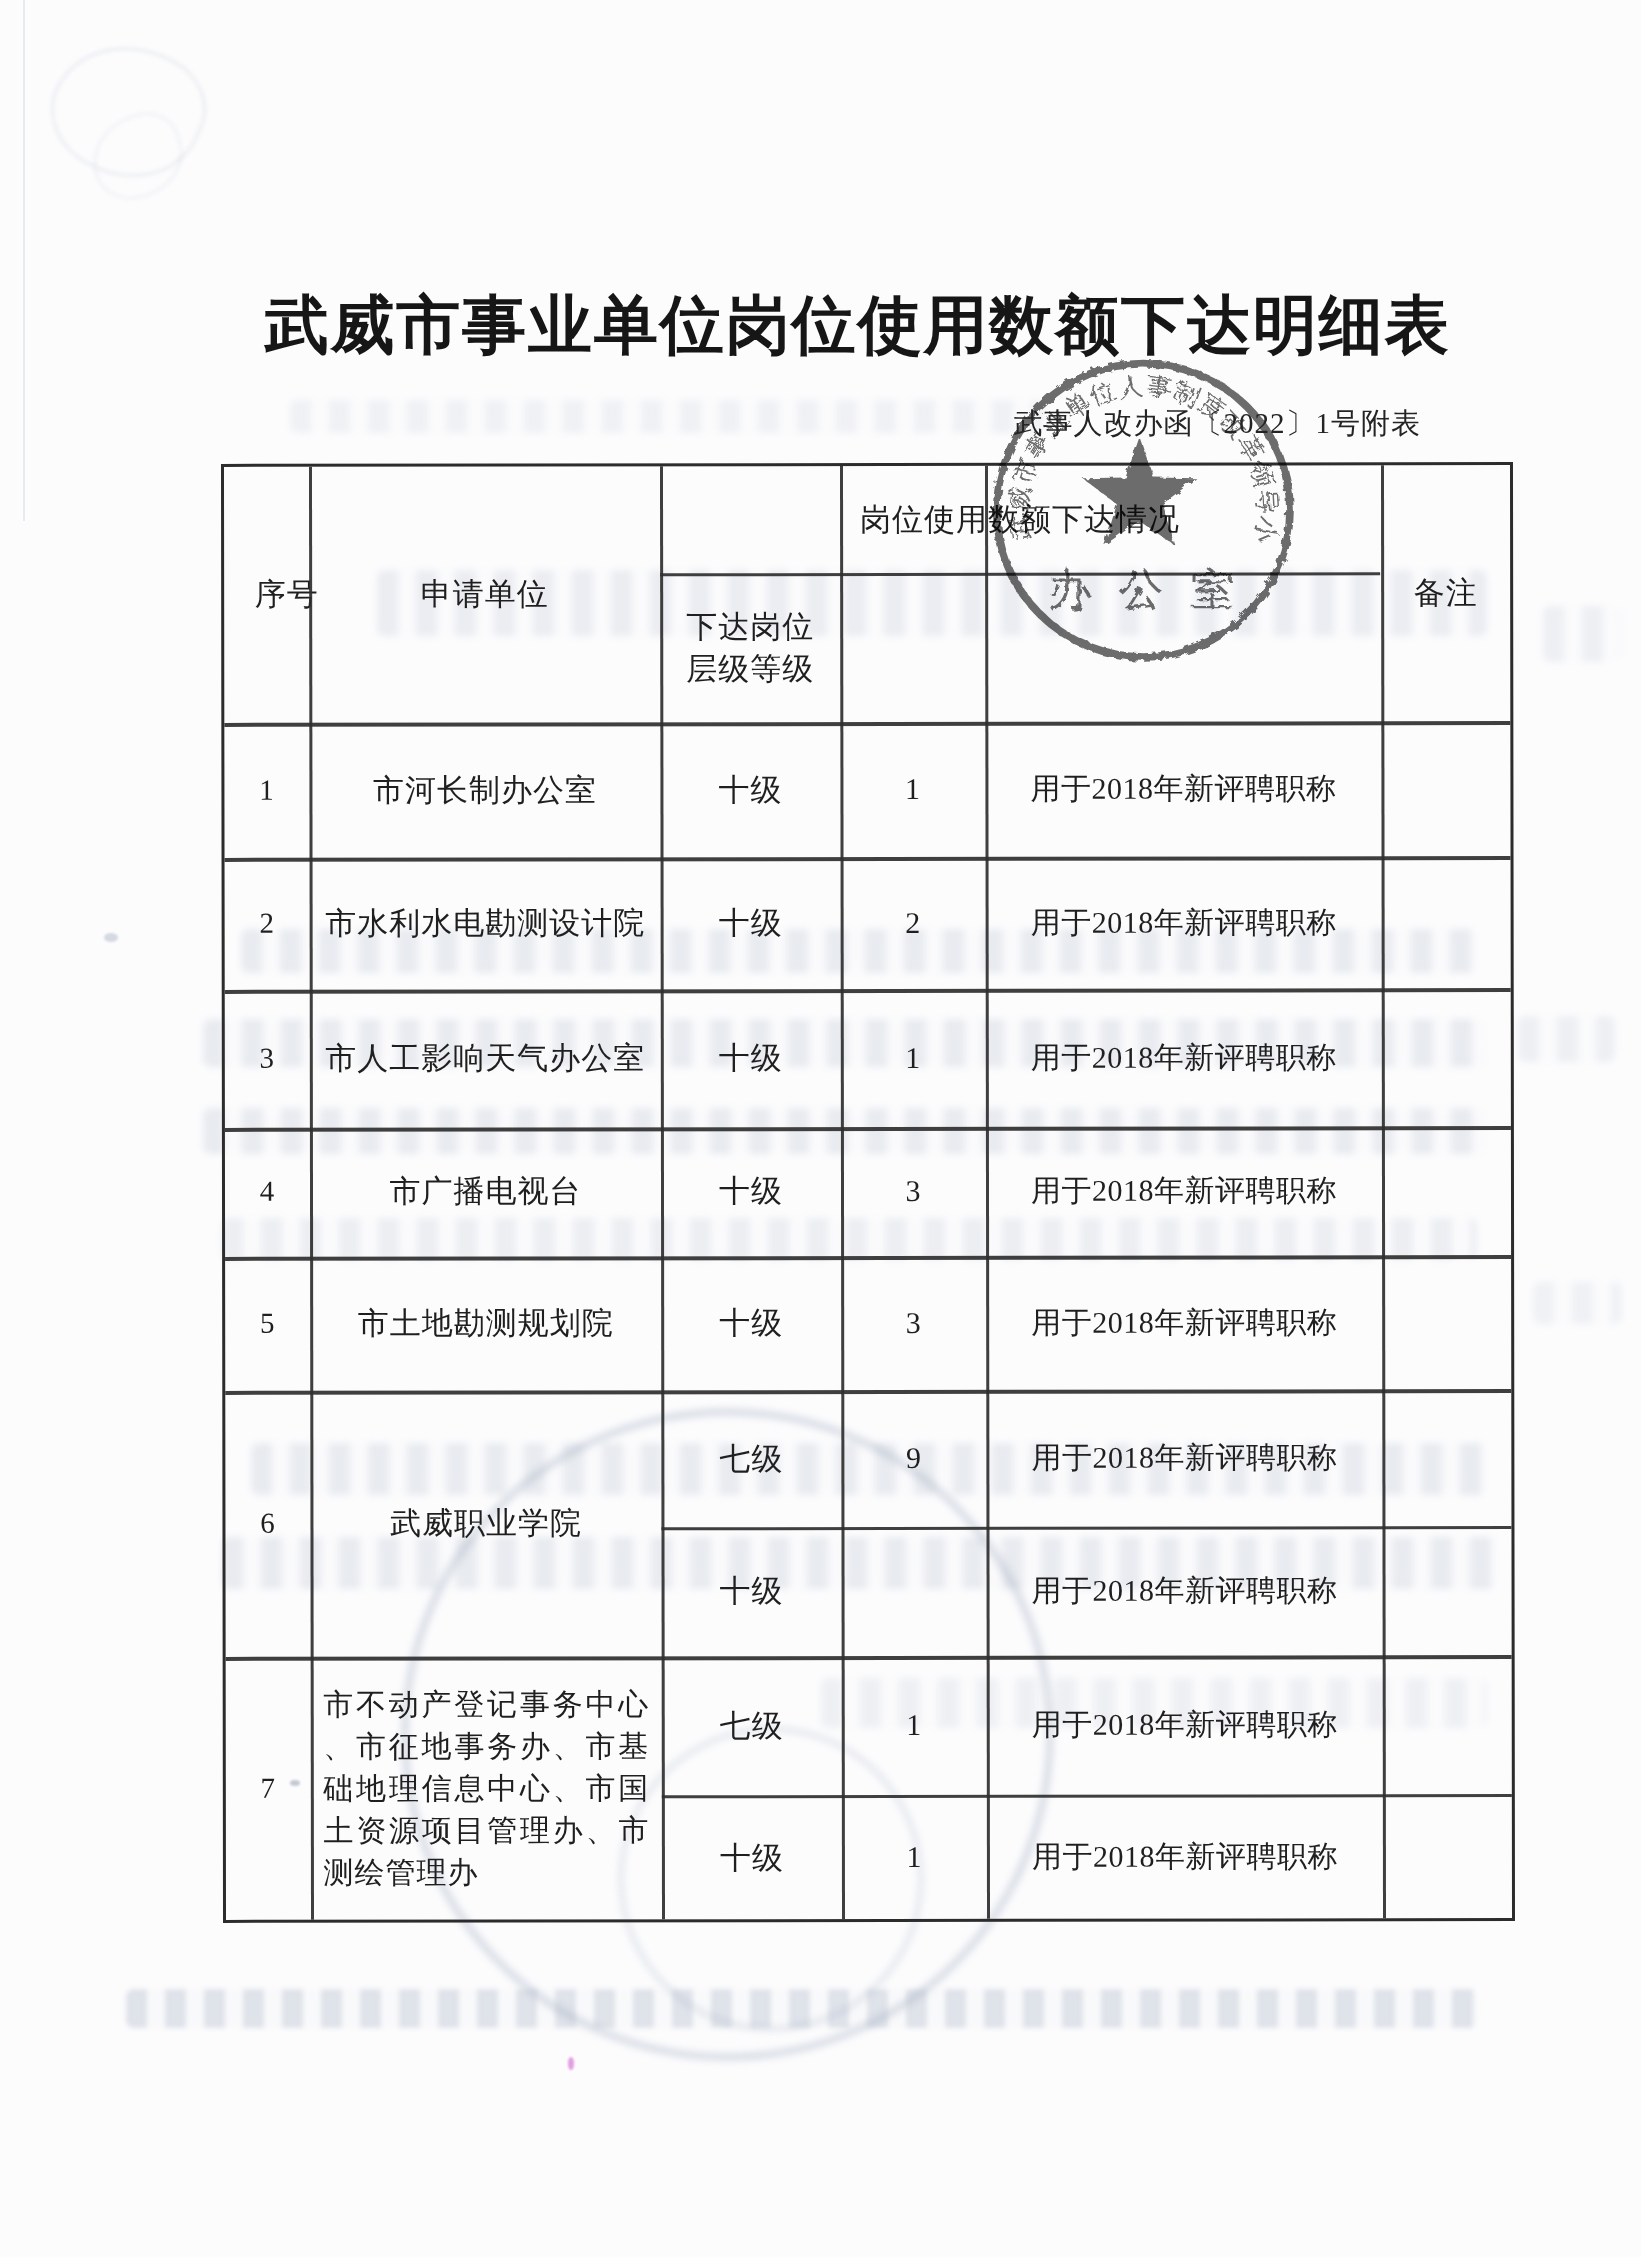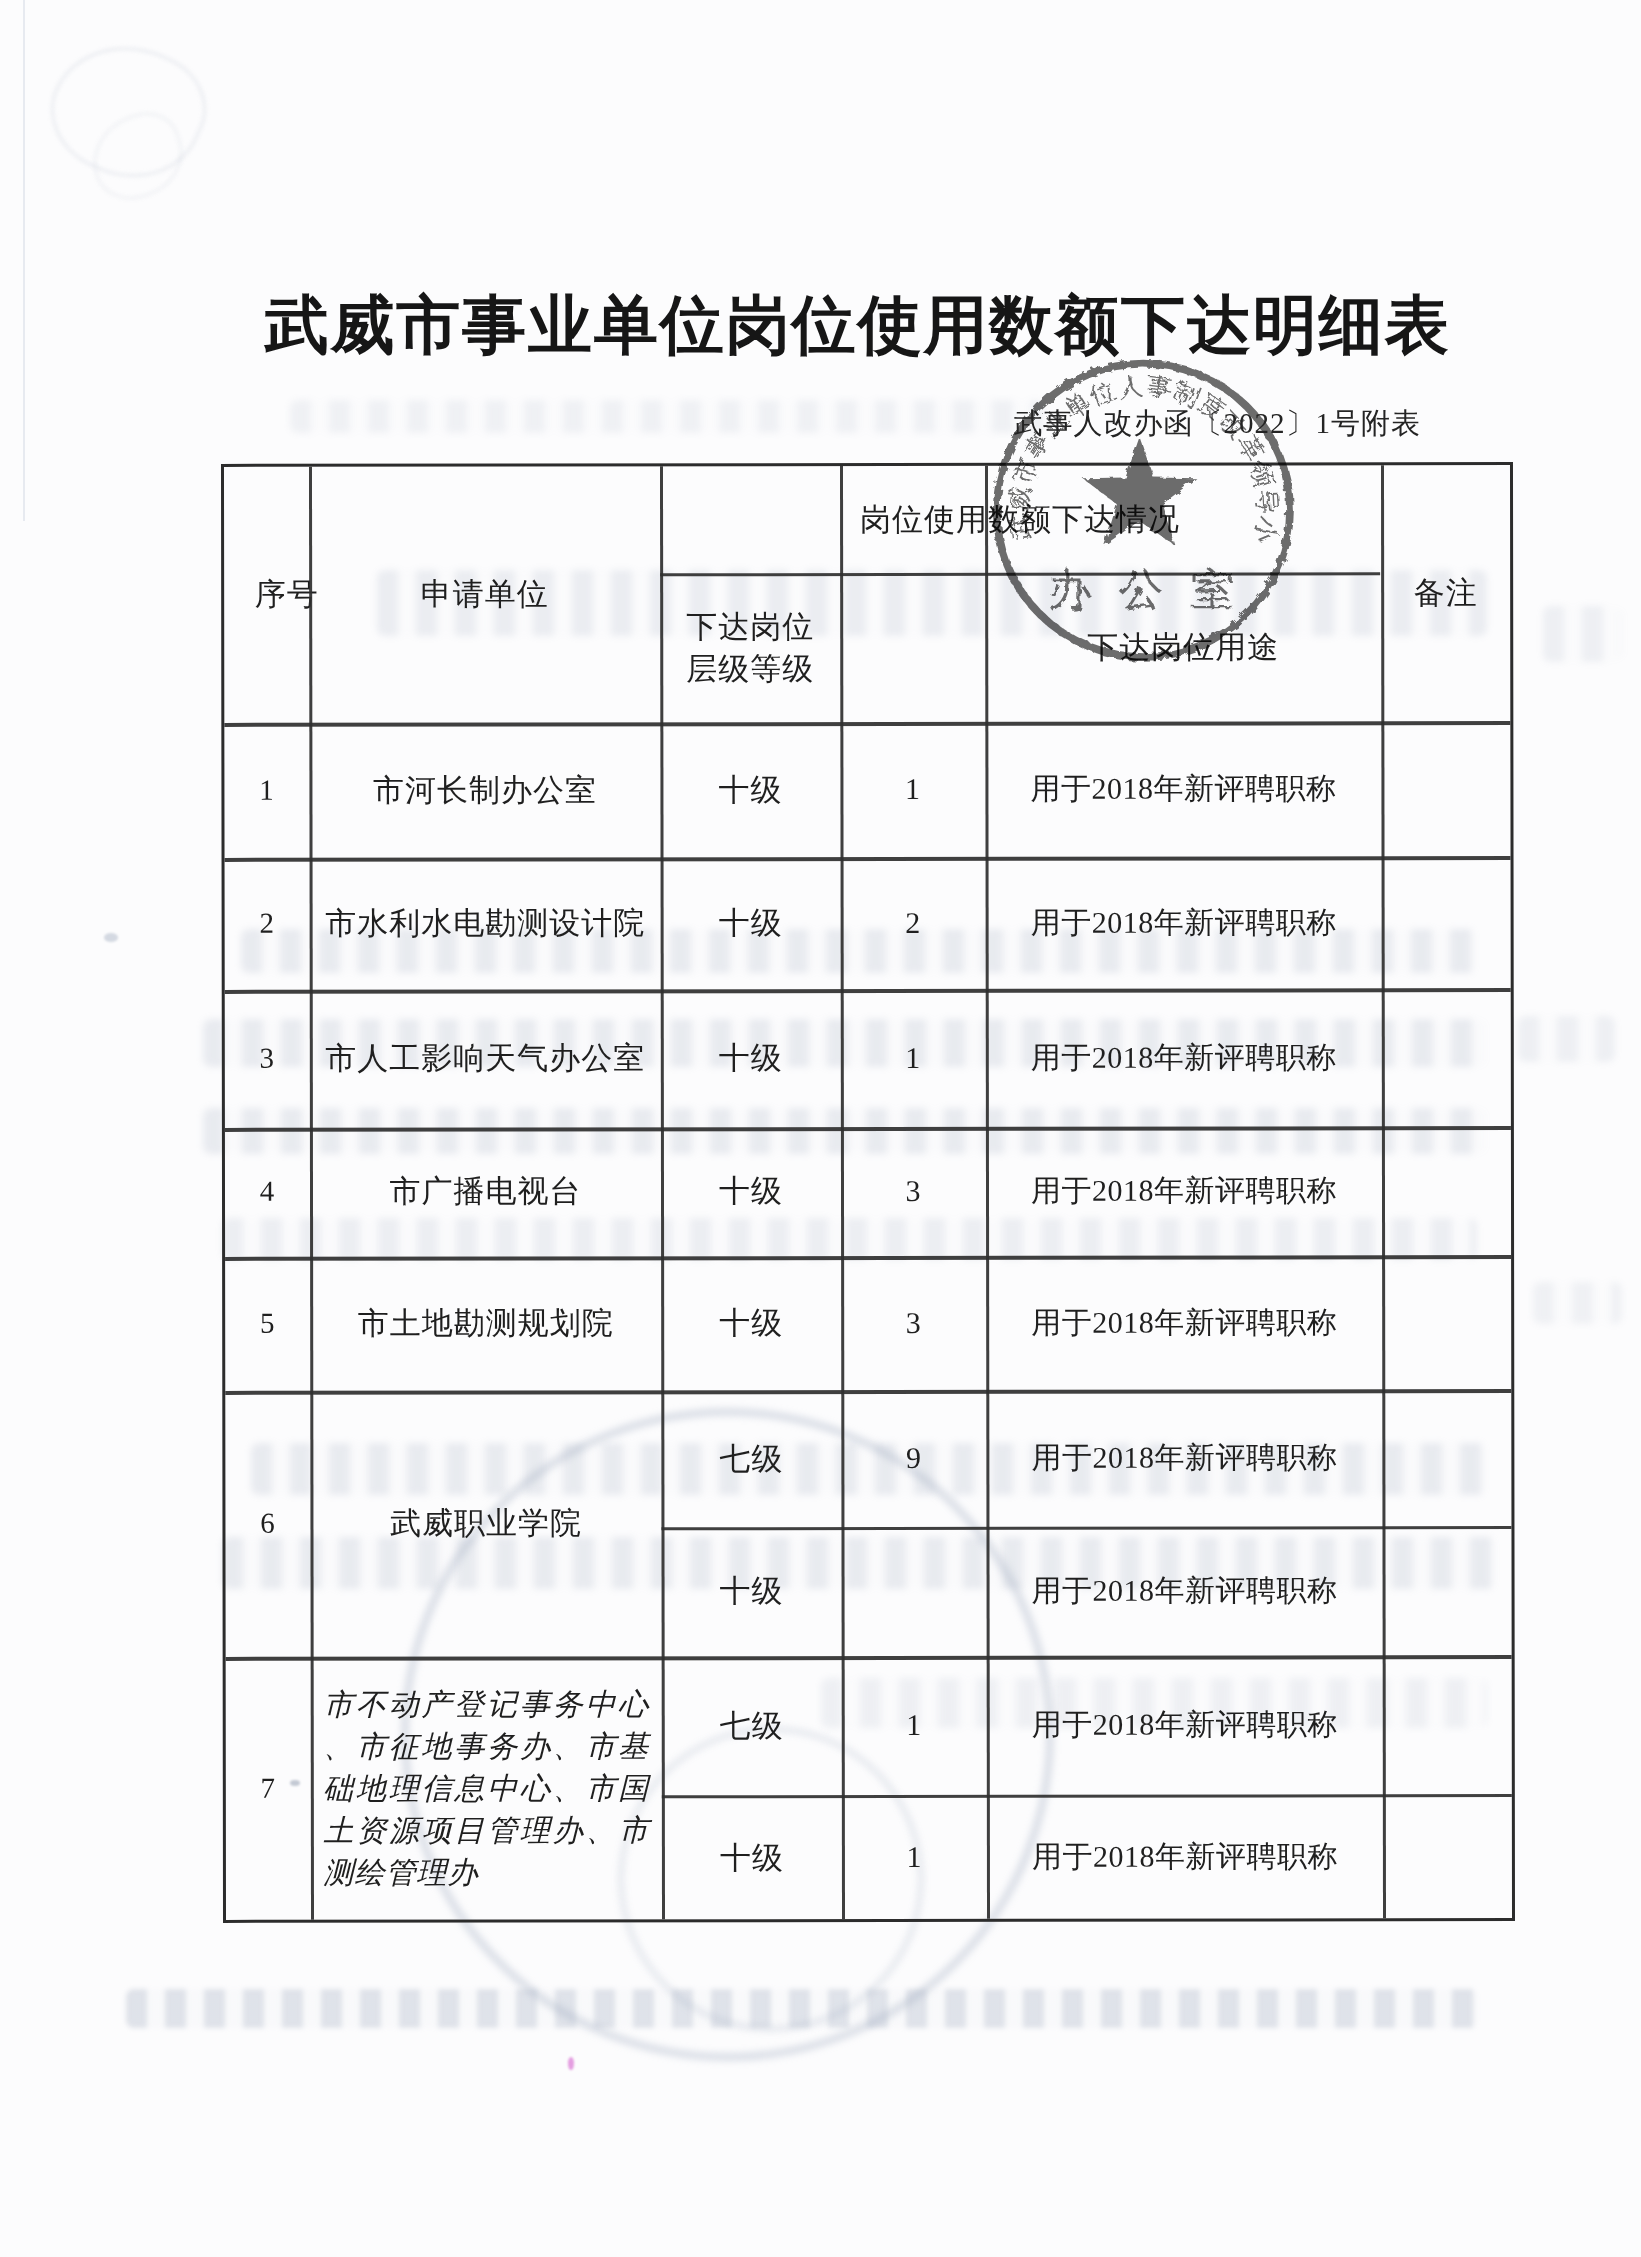--- a/index.html
+++ b/index.html
@@ -29,21 +29,21 @@
   .cell{
     position:absolute;display:flex;align-items:center;justify-content:center;
     text-align:center;font-size:31px;letter-spacing:1px;color:#1f1f1f;
     line-height:1.35;
   }
   .cell.serial{font-size:29px;}
   .cell.amount{font-size:30px;}
   .cell.purpose{font-size:30px;letter-spacing:0.5px;}
   .cell.justify{
     text-align:justify;text-justify:inter-character;
-    justify-content:center;font-style:italic;
+    justify-content:center;
   }
   .cell.justify .inner{
     display:inline-block;width:326px;line-height:42px;font-size:30px;
     text-align:justify;text-justify:inter-character;line-break:anywhere;
   }
   .h-level .inner2{display:inline-block;width:135px;}
   
   .stamp{
     position:absolute;left:989px;top:356px;width:328px;height:328px;
     z-index:6;mix-blend-mode:multiply;opacity:.85;
@@ -88,21 +88,20 @@
 <div class="doc-number">武事人改办函〔2022〕1号附表</div>
 
 <div class="sheet-table" id="sheet-table">
 
   <div class="cell" style="left:0;top:0;width:85px;height:256px;padding-left:20px;">序号</div>
   <div class="cell" style="left:85px;top:0;width:351px;height:256px;text-align:right;">申请单位</div>
   <div class="cell" style="left:436px;top:0;width:720px;height:107px;">岗位使用数额下达情况</div>
   <div class="cell h-level" style="left:436px;top:107px;width:180px;height:149px;">
       <span class="inner2">下达岗位层级等级</span>
     </div>
-  <div class="cell" style="left:761px;top:107px;width:396px;height:149px;">下达岗位用途</div>
   <div class="cell" style="left:1157px;top:0;width:129px;height:256px;">备注</div>
 
 <div class="tline" style="left: 85px; top: 0px; width: 2.9px; height: 1453px;"></div>
     <div class="tline" style="left: 436px; top: 0px; width: 2.9px; height: 1453px;"></div>
     <div class="tline" style="left: 616px; top: 0px; width: 2.9px; height: 1453px;"></div>
     <div class="tline" style="left: 761px; top: 0px; width: 2.9px; height: 1453px;"></div>
     <div class="tline" style="left: 1157px; top: 0px; width: 2.9px; height: 1453px;"></div>
     <div class="tline" style="left: 436px; top: 107px; width: 720px; height: 2.9px;"></div>
     <div class="tline" style="left: 0px; top: 256px; width: 1286px; height: 3.9px;"></div>
     <div class="tline" style="left: 0px; top: 391px; width: 1286px; height: 3.9px;"></div>

